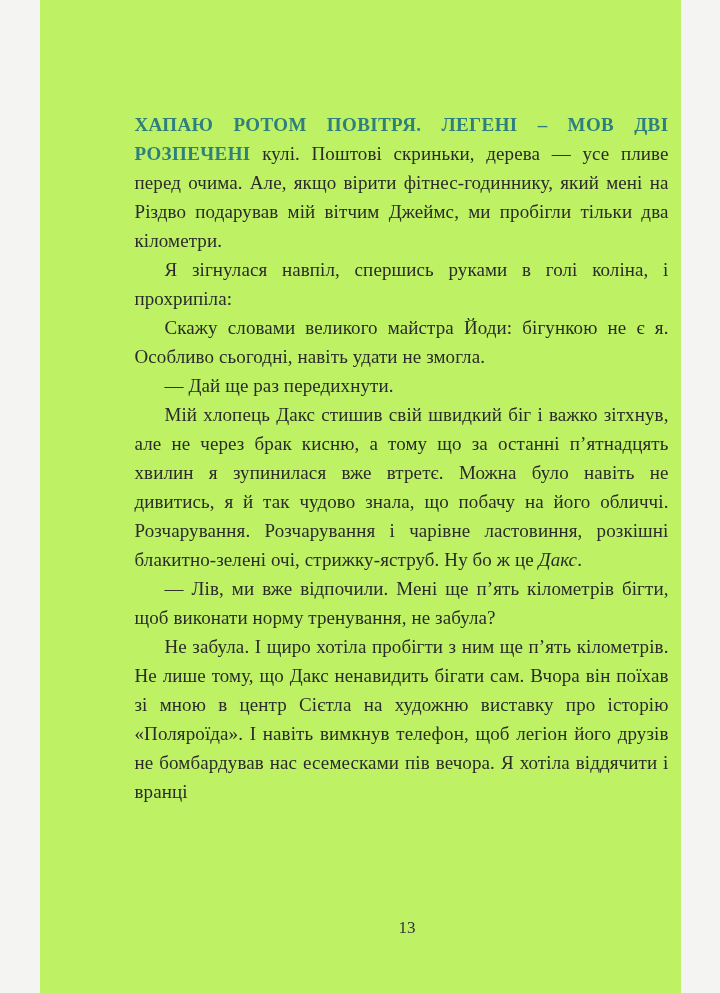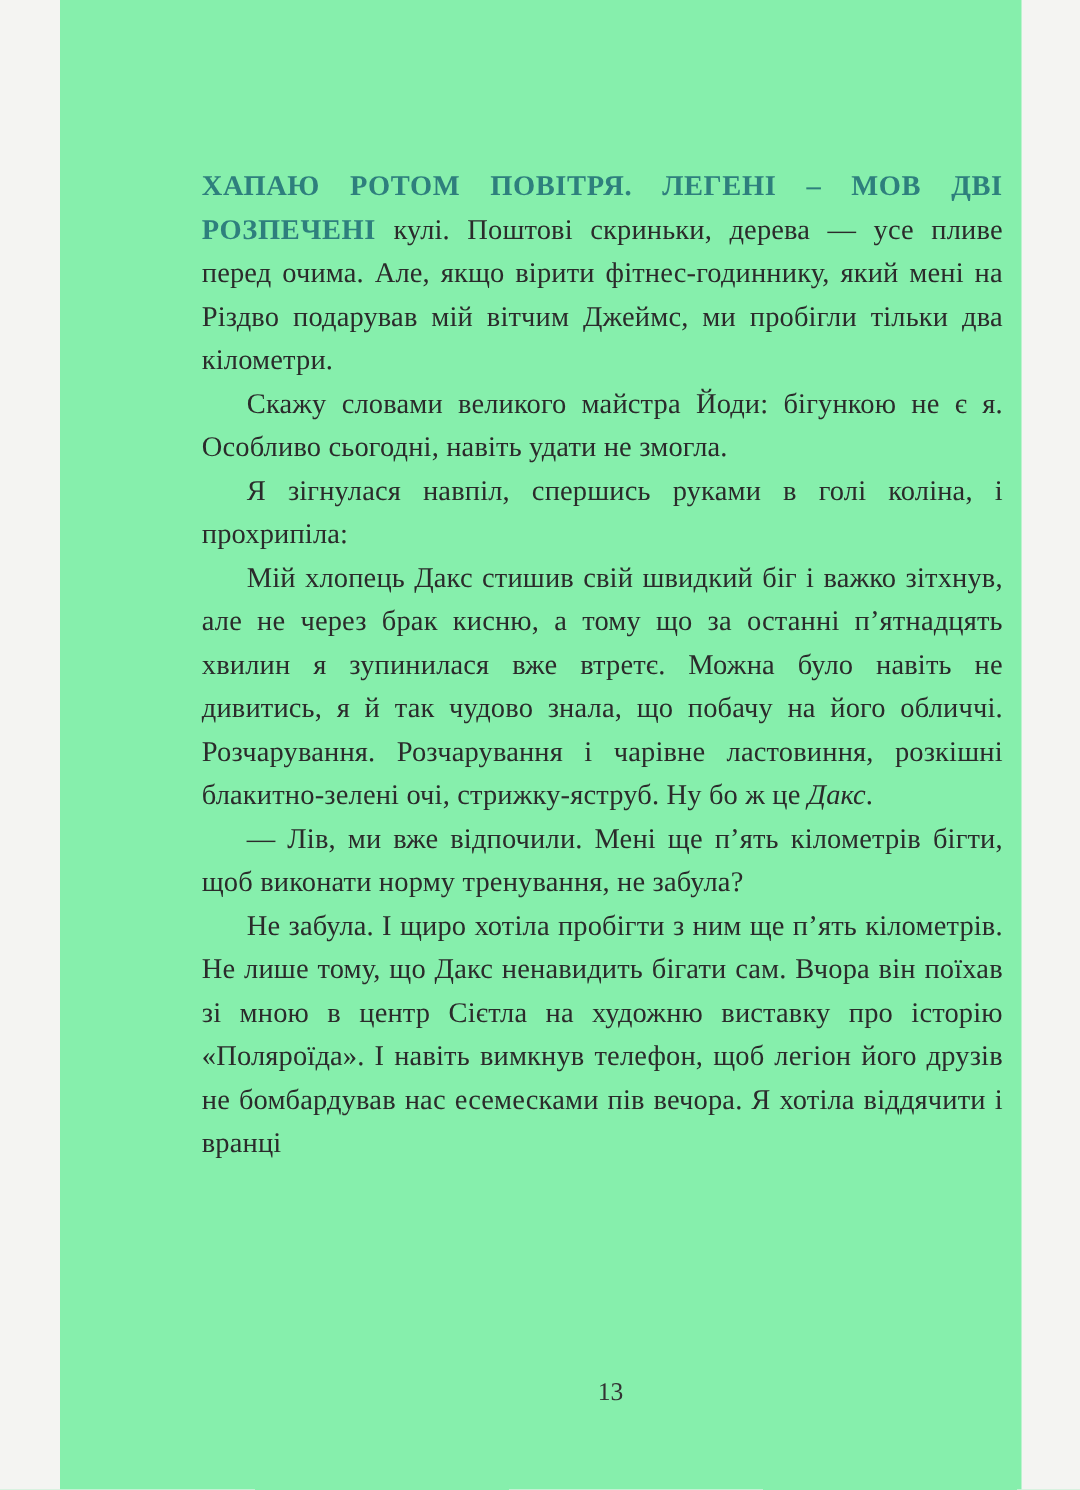--- a/index.html
+++ b/index.html
@@ -5,21 +5,21 @@
   html, body {
     margin: 0;
     padding: 0;
     background: #f4f4f2;
   }
   .sheet {
     position: relative;
     width: 641px;
     height: 993px;
     margin: 0 auto;
-    background: #86efac;
+    background: #bef264;
     overflow: hidden;
     font-family: "Liberation Serif", "DejaVu Serif", serif;
     color: #2b2b2b;
   }
   .text-block {
     position: absolute;
     left: 95px;
     top: 110px;
     width: 534px;
   }
@@ -58,24 +58,25 @@
 
 <div class="sheet">
 
   <div class="text-block">
 
     <p class="para">
       <span class="lead">ХАПАЮ РОТОМ ПОВІТРЯ. ЛЕГЕНІ – МОВ ДВІ РОЗПЕЧЕНІ</span>
       <span>кулі. Поштові скриньки, дерева — усе пливе перед очима. Але, якщо вірити фітнес-годиннику, який мені на Різдво подарував мій вітчим Джеймс, ми пробігли тільки два кілометри.</span>
     </p>
 
+    <p class="para indent">Я зігнулася навпіл, спершись руками в голі коліна, і прохрипіла:</p>
+
     <p class="para indent">Скажу словами великого майстра Йоди: бігункою не є я. Особливо сьогодні, навіть удати не змогла.</p>
 
-    <p class="para indent">Я зігнулася навпіл, спершись руками в голі коліна, і прохрипіла:</p>
-
+    <p class="para indent">— Дай ще раз передихнути.</p>
 
     <p class="para indent">
       <span>Мій хлопець Дакс стишив свій швидкий біг і важко зітхнув, але не через брак кисню, а тому що за останні п’ятнадцять хвилин я зупинилася вже втретє. Можна було навіть не дивитись, я й так чудово знала, що побачу на його обличчі. Розчарування. Розчарування і чарівне ластовиння, розкішні блакитно-зелені очі, стрижку-яструб. Ну бо ж це</span>
       <em class="name-em">Дакс</em><span>.</span>
     </p>
 
 
     <p class="para indent">— Лів, ми вже відпочили. Мені ще п’ять кілометрів бігти, щоб виконати норму тренування, не забула?</p>
 
     <p class="para indent">Не забула. І щиро хотіла пробігти з ним ще п’ять кілометрів. Не лише тому, що Дакс ненавидить бігати сам. Вчора він поїхав зі мною в центр Сієтла на художню виставку про історію «Поляроїда». І навіть вимкнув телефон, щоб легіон його друзів не бомбардував нас есемесками пів вечора. Я хотіла віддячити і вранці</p>

